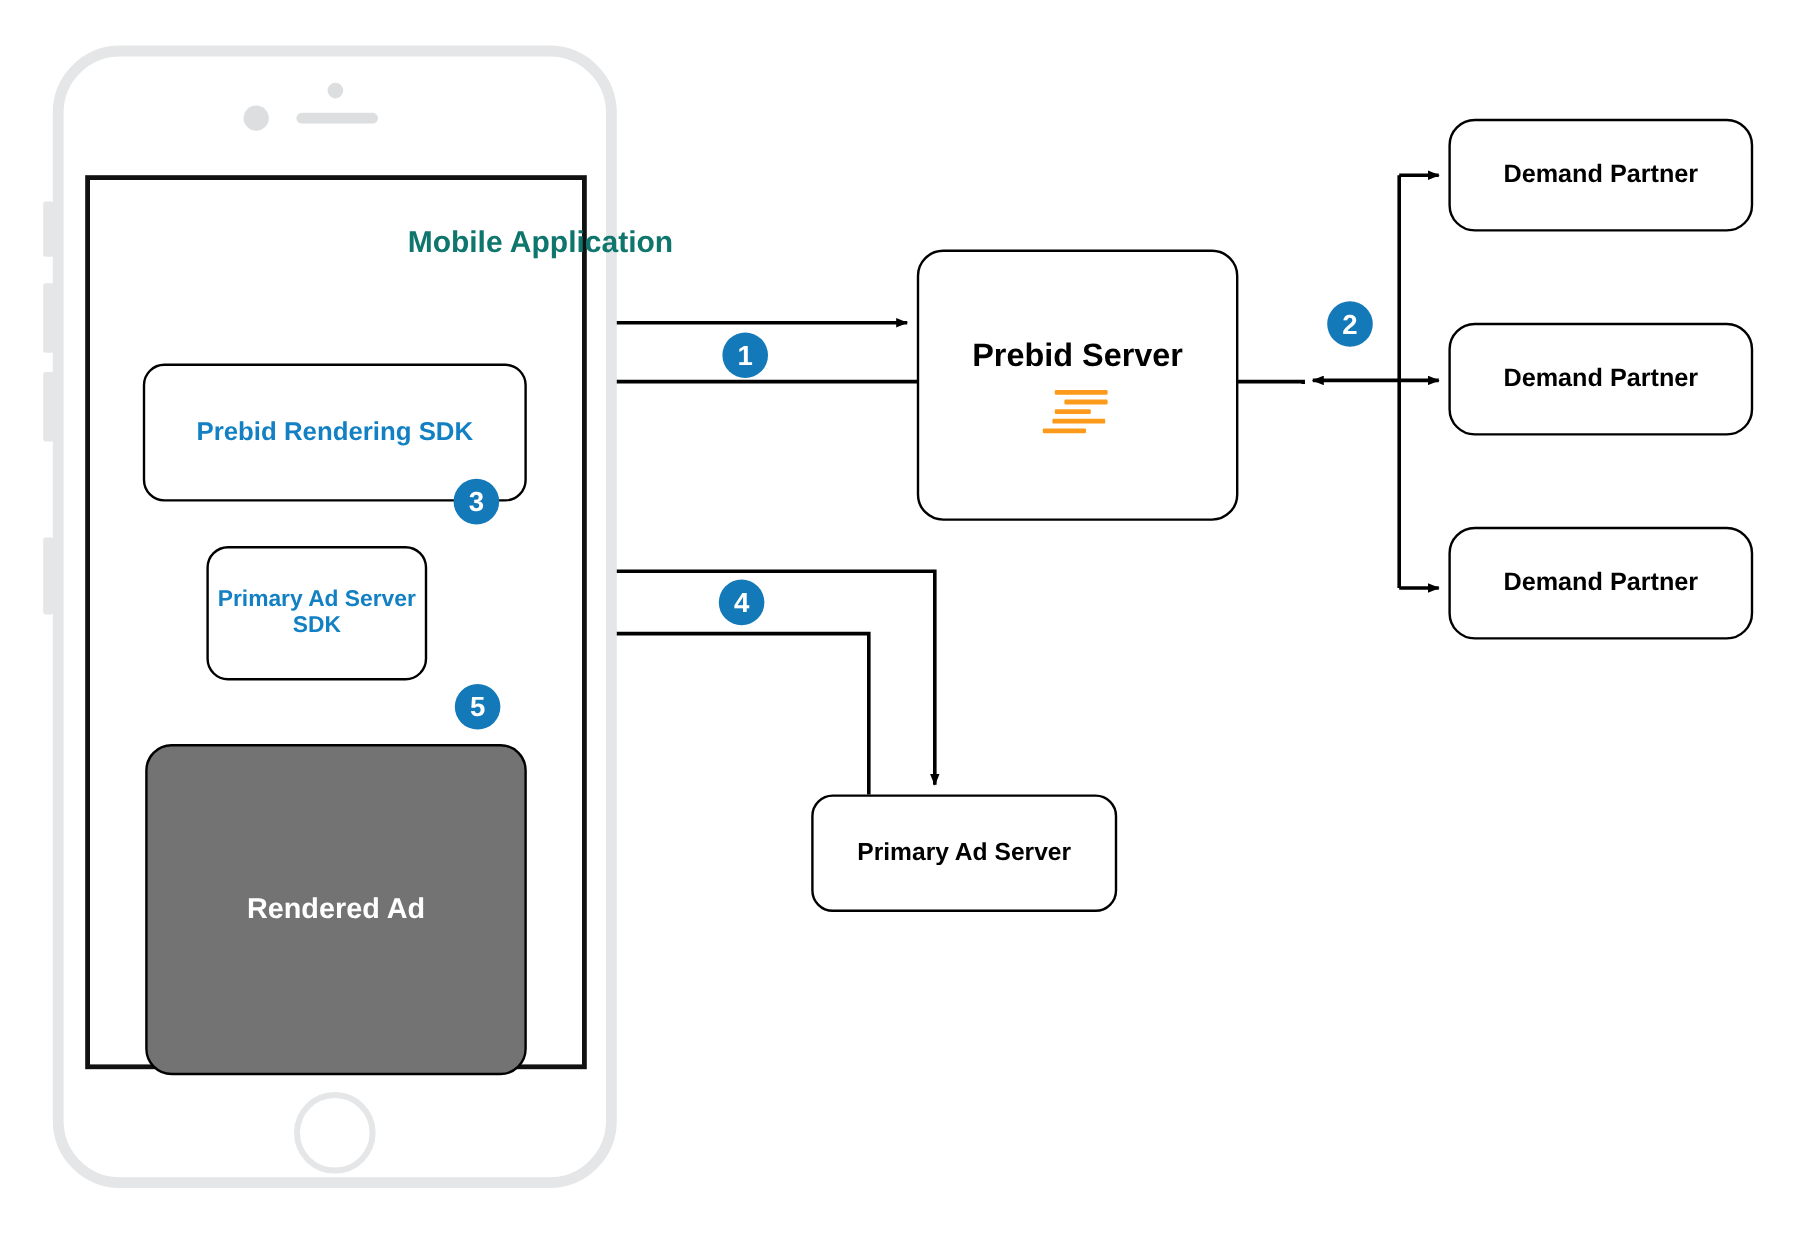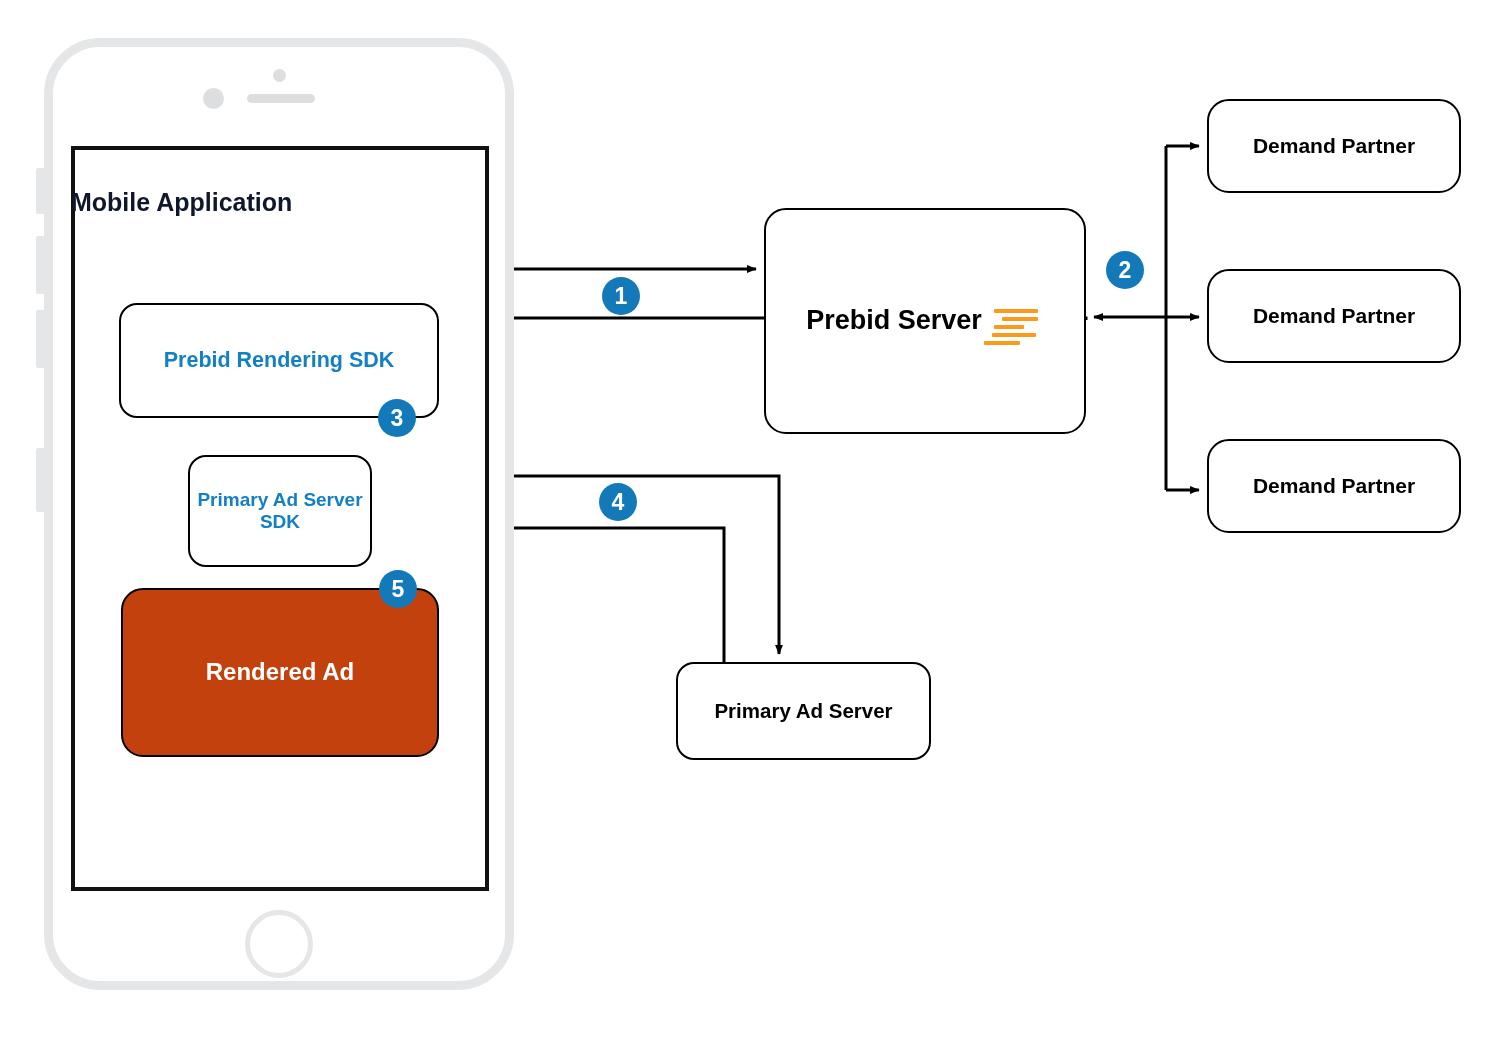--- a/index.html
+++ b/index.html
@@ -96,48 +96,48 @@
     border: 4px solid #111111;
     background: #ffffff;
     box-sizing: border-box;
     z-index: 2;
   }
   .app-title {
     position: absolute;
     left: 71px;
     top: 188px;
     width: 490px;
-    text-align: left;
+    text-align: right;
     font-size: 25px;
     font-weight: bold;
-    color: #0f172a;
+    color: #0f766e;
     z-index: 4;
   }
 
   
   #node-prebid-sdk {
     left: 119px; top: 262px; width: 320px; height: 115px;
     font-size: 21.5px;
     margin-top: 41px;
   }
   #node-primary-sdk {
-    left: 188px; top: 455px; width: 184px; height: 112px;
+    left: 172px; top: 455px; width: 184px; height: 112px;
     font-size: 19px;
   }
   #node-rendered-ad {
-    left: 121px; top: 588px; width: 318px; height: 169px;
-    background: #c2410c;
+    left: 121px; top: 620px; width: 318px; height: 276px;
+    background: #737373;
     color: #ffffff;
     font-size: 24px;
     border-radius: 22px;
   }
   #node-prebid-server {
-    left: 764px; top: 208px; width: 322px; height: 226px;
+    left: 764px; top: 208px; width: 268px; height: 226px;
     font-size: 27px;
-    flex-direction: row;
+    flex-direction: column;
     border-radius: 22px;
   }
   #node-primary-ad-server {
     left: 649px; top: 662px; width: 255px; height: 98px;
     font-size: 20.5px;
     margin-left: 27px;
   }
   .dp-node {
     width: 254px; height: 94px;
     font-size: 21px;

